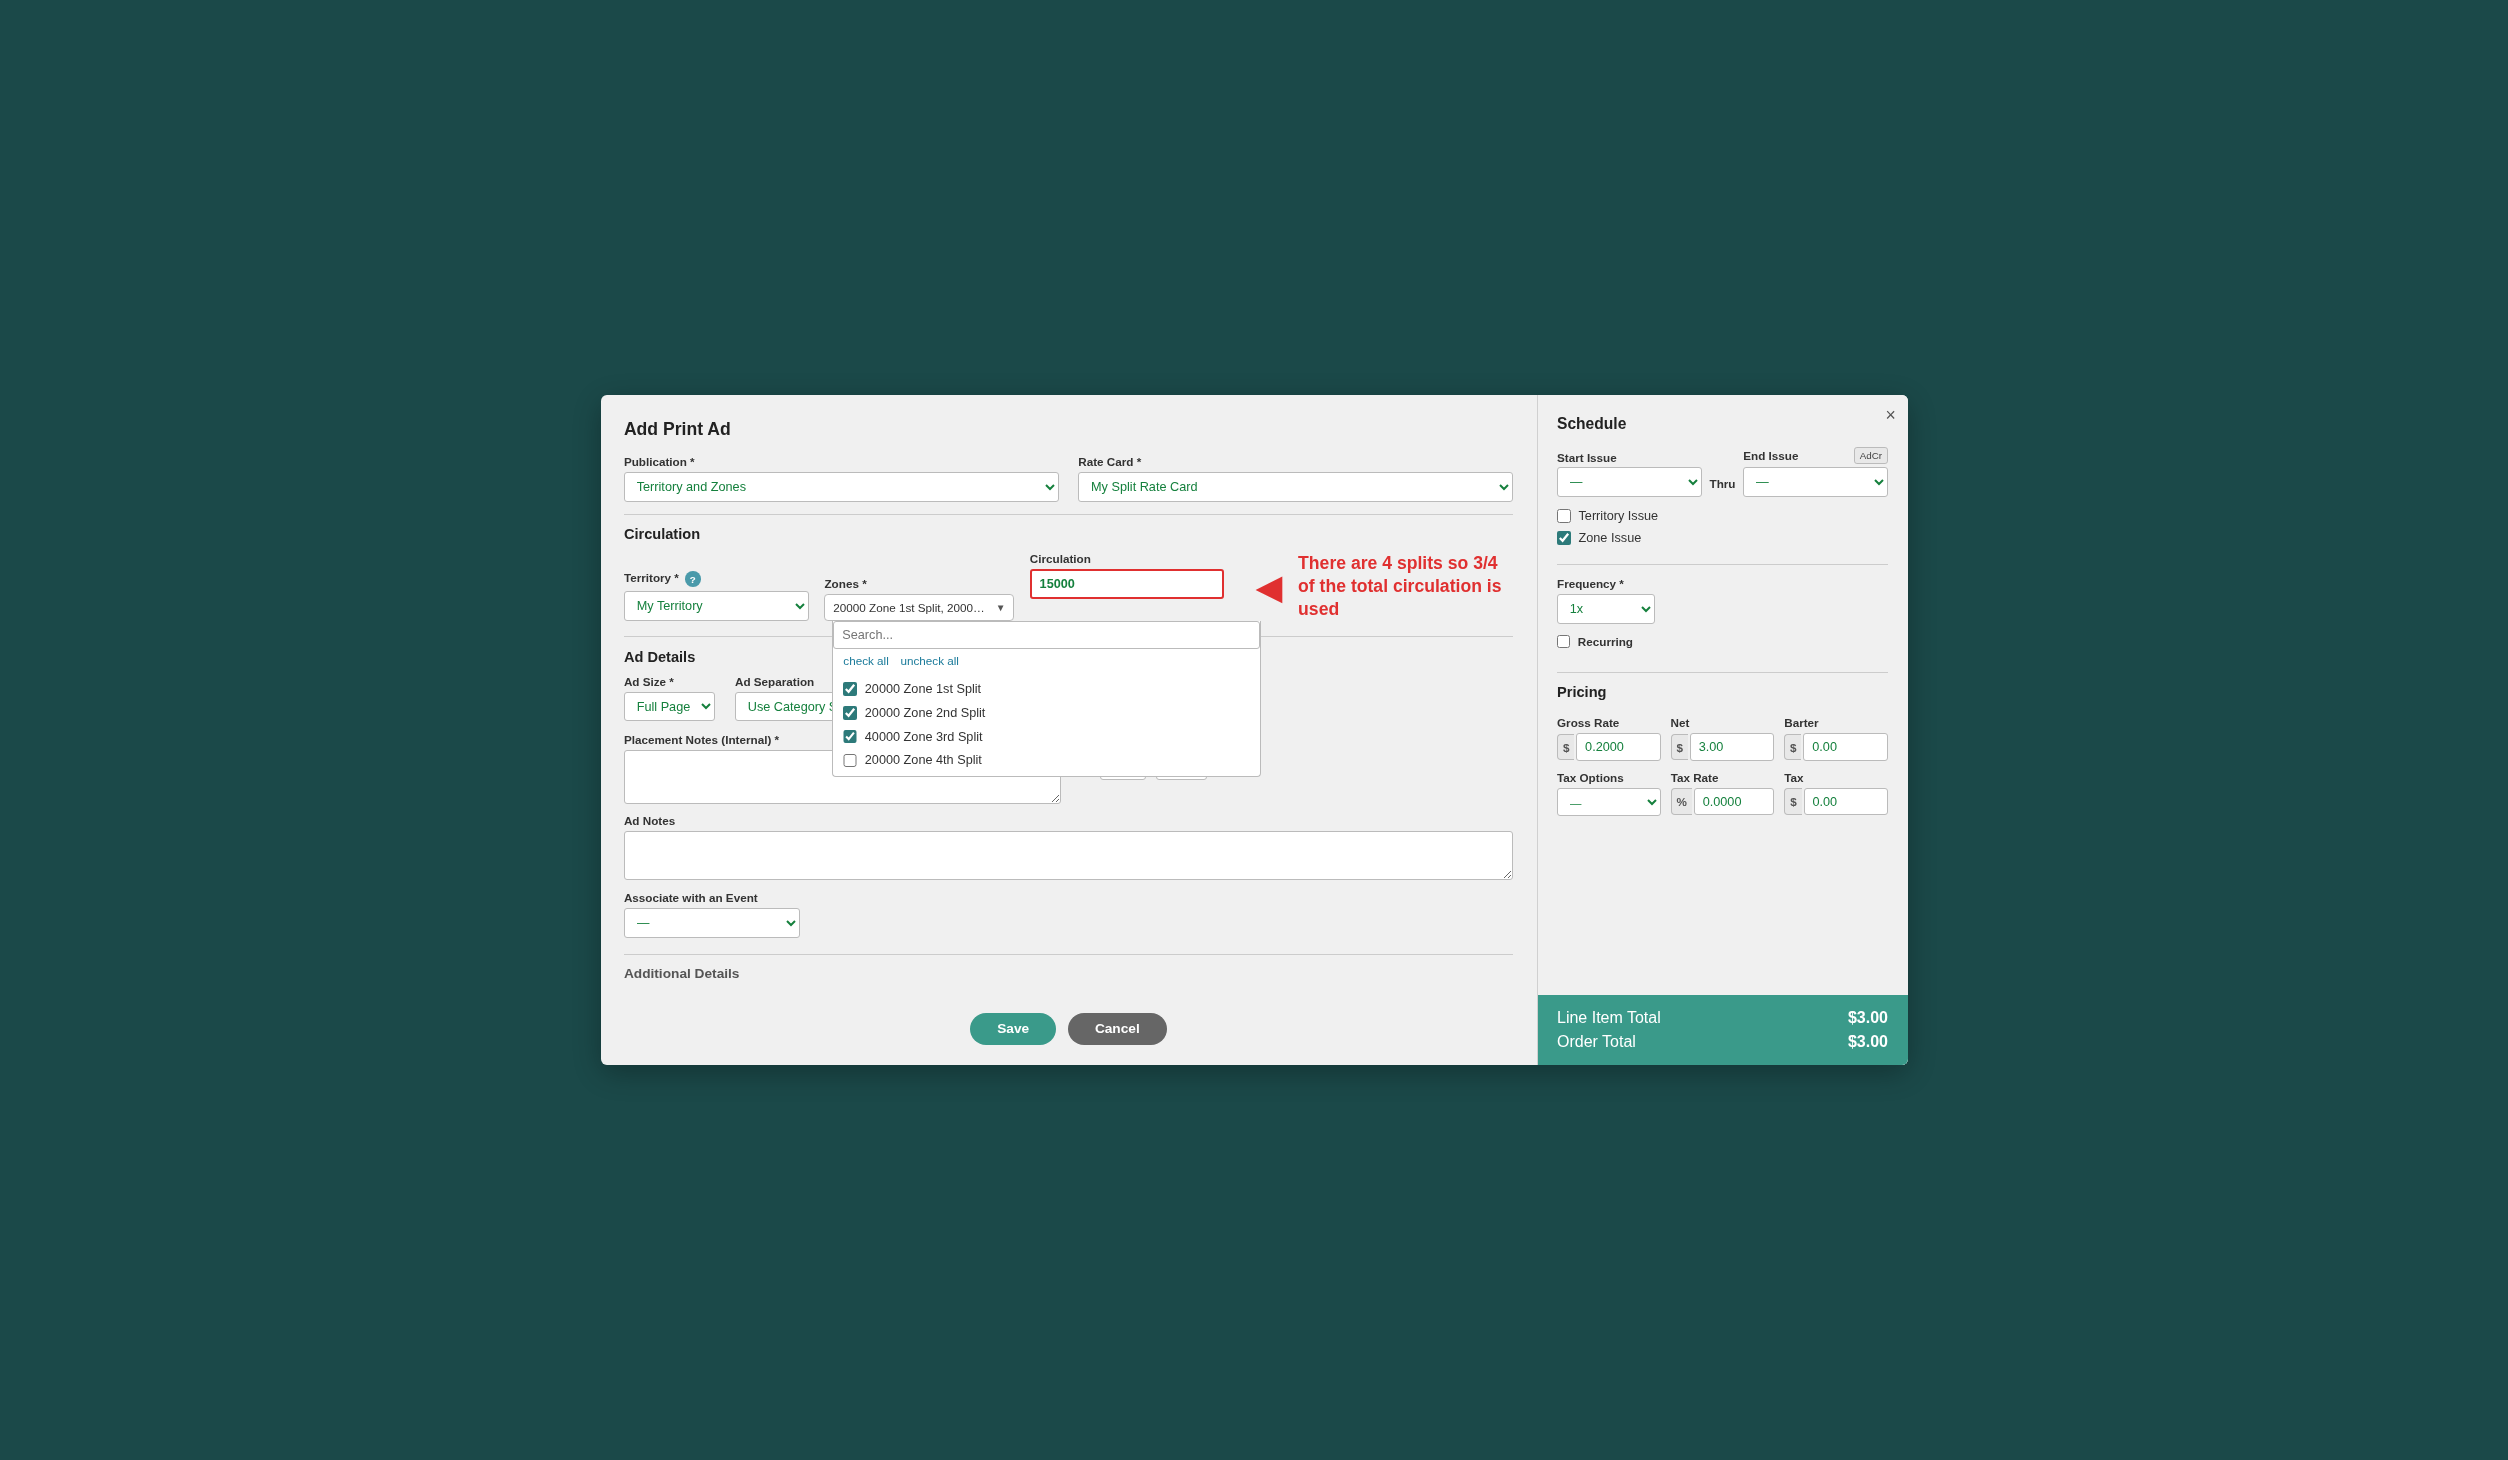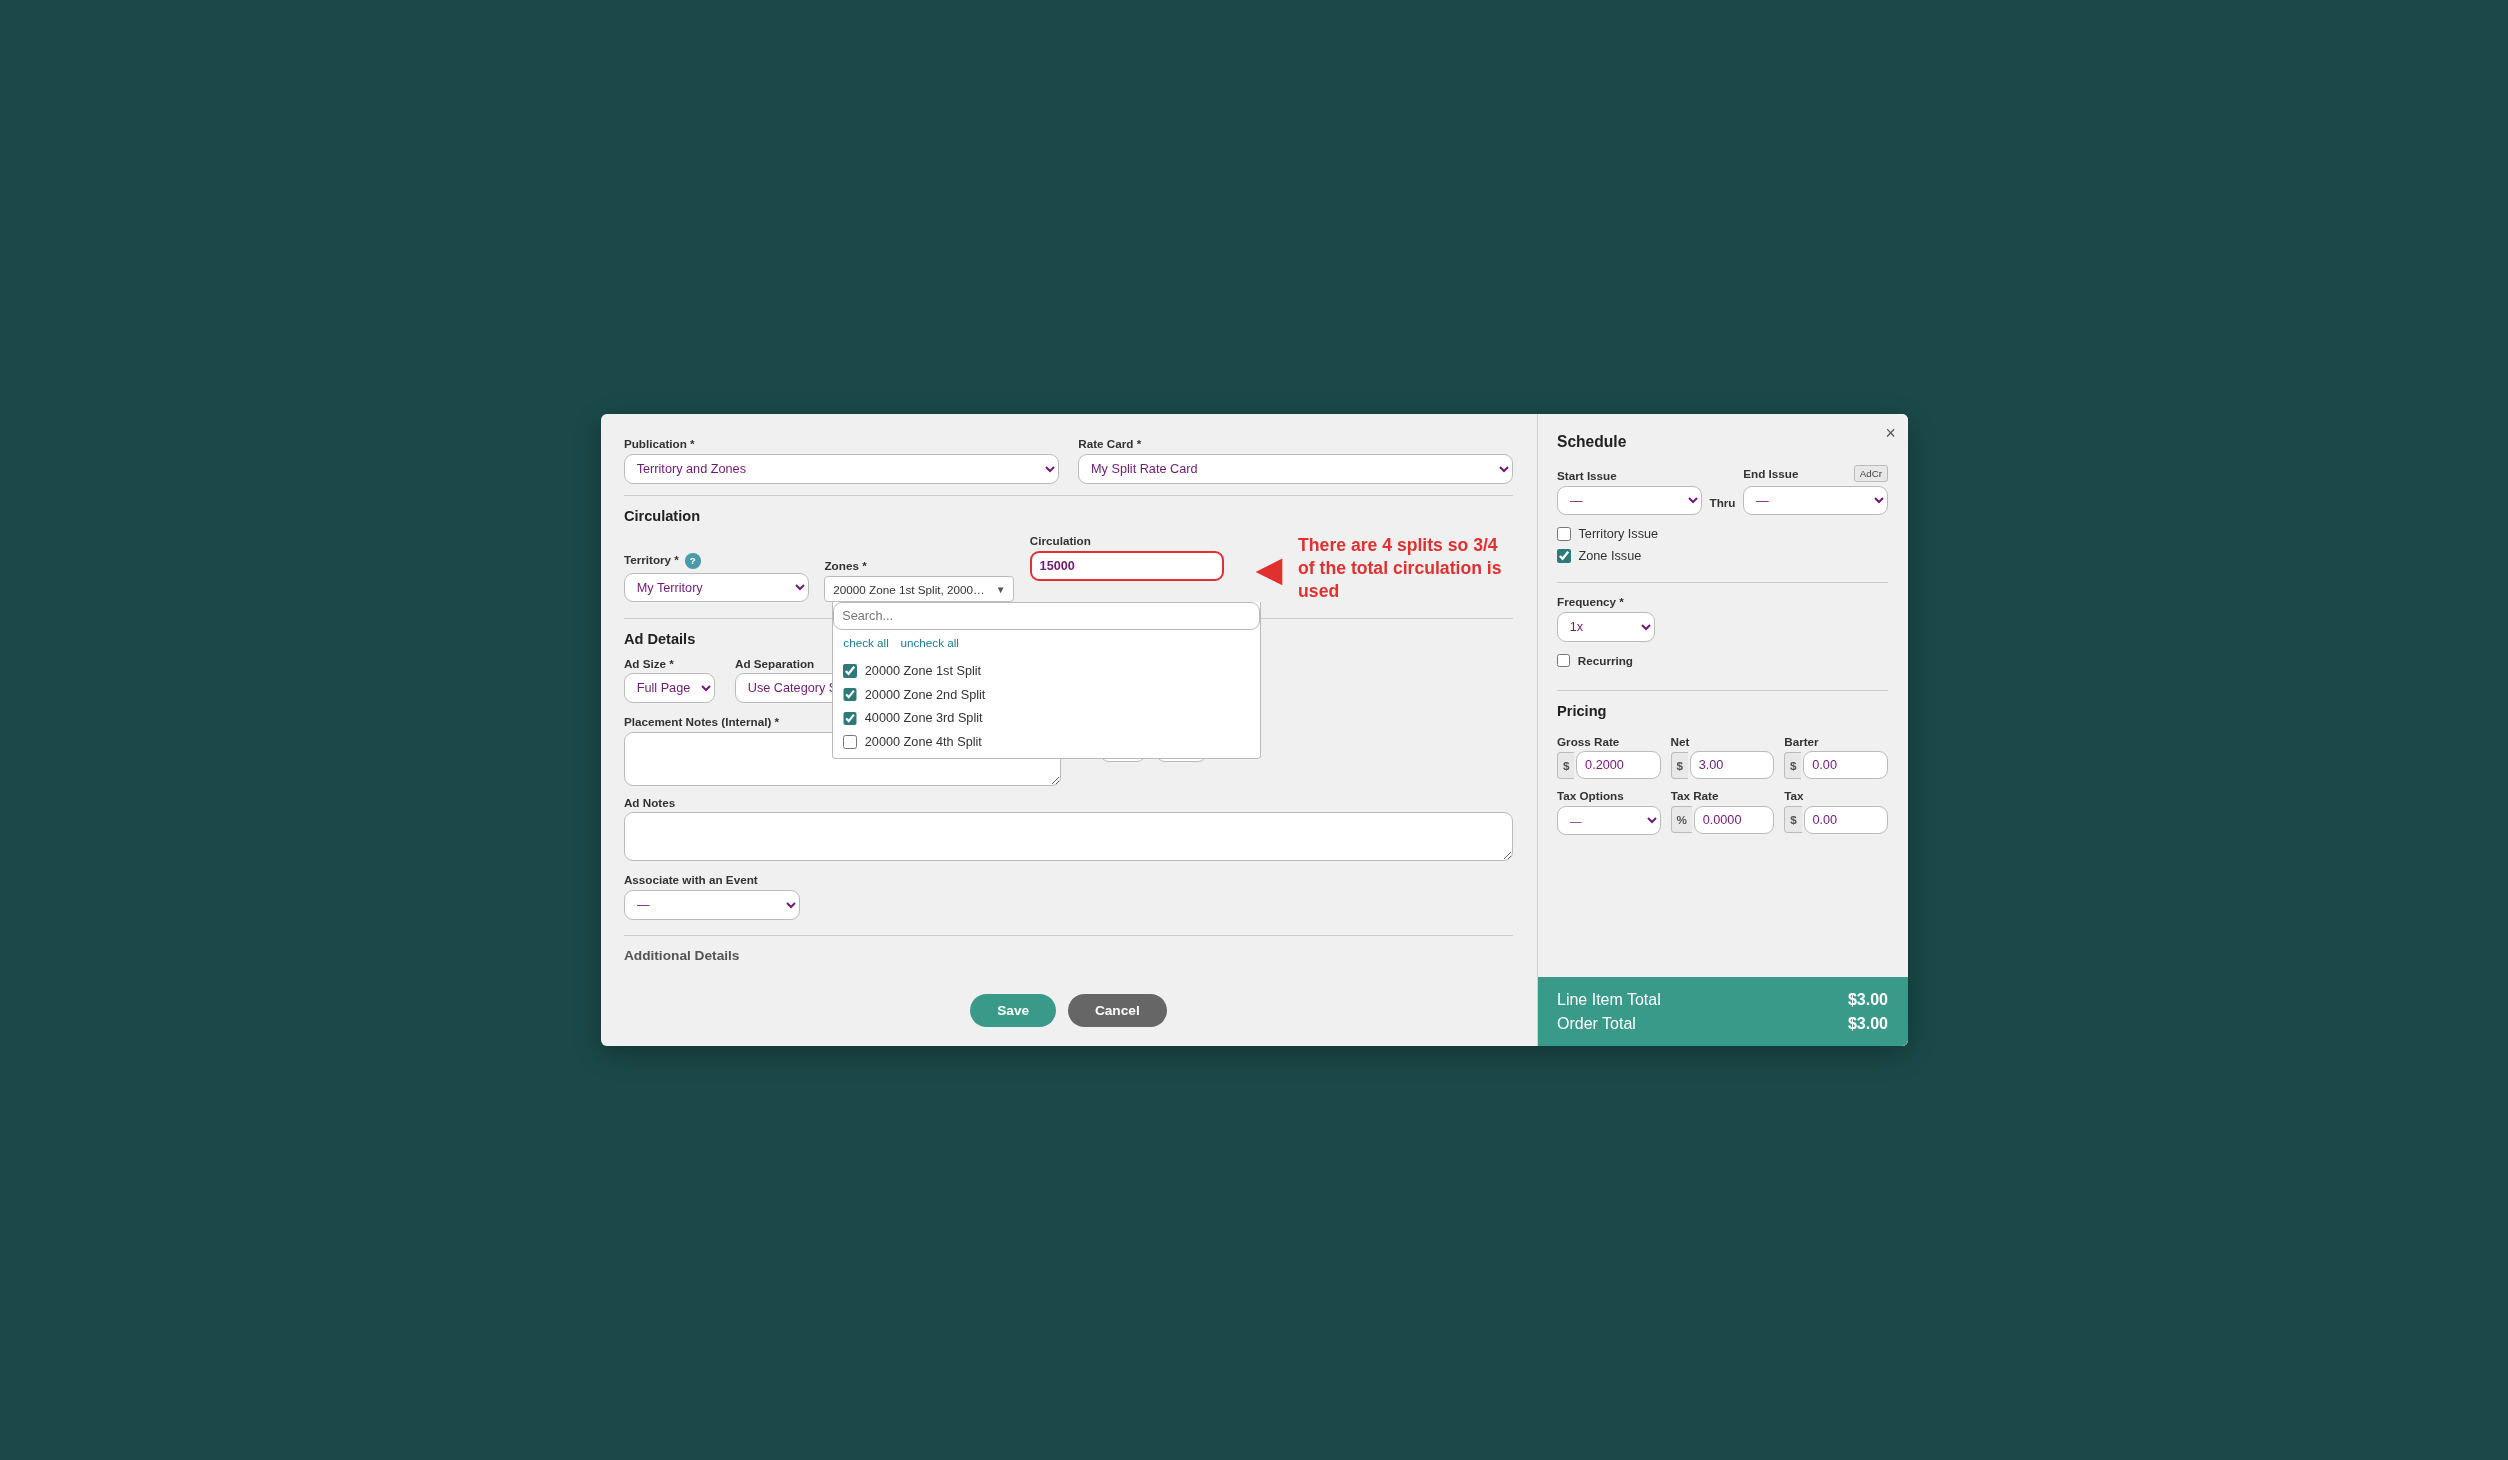--- a/index.html
+++ b/index.html
@@ -84,25 +84,25 @@
     .form-group.rate { flex: 1; }
 
     label {
       font-size: 11.7px;
       font-weight: 700;
       color: #333;
     }
 
     select, input[type="text"], input[type="number"], textarea {
       border: 1px solid #bbb;
-      border-radius: 9px;
+      border-radius: 3px;
       padding: 5.9px 7.8px;
       font-size: 12.7px;
       background: #fff;
-      color: #701a75;
+      color: #15803d;
       outline: none;
     }
 
     select {
       appearance: auto;
       cursor: pointer;
     }
 
     .divider {
       border: none;
@@ -463,20 +463,21 @@
 </head>
 <body>
 
 <div class="modal-overlay">
   <div class="modal">
 
     <div class="modal-main">
 
       <button class="close-btn">×</button>
 
+      <h2>Add Print Ad</h2>
 
       <div class="form-row">
         <div class="form-group pub">
           <label>Publication *</label>
           <select>
             <option>Territory and Zones</option>
           </select>
         </div>
         <div class="form-group rate">
           <label>Rate Card *</label>

